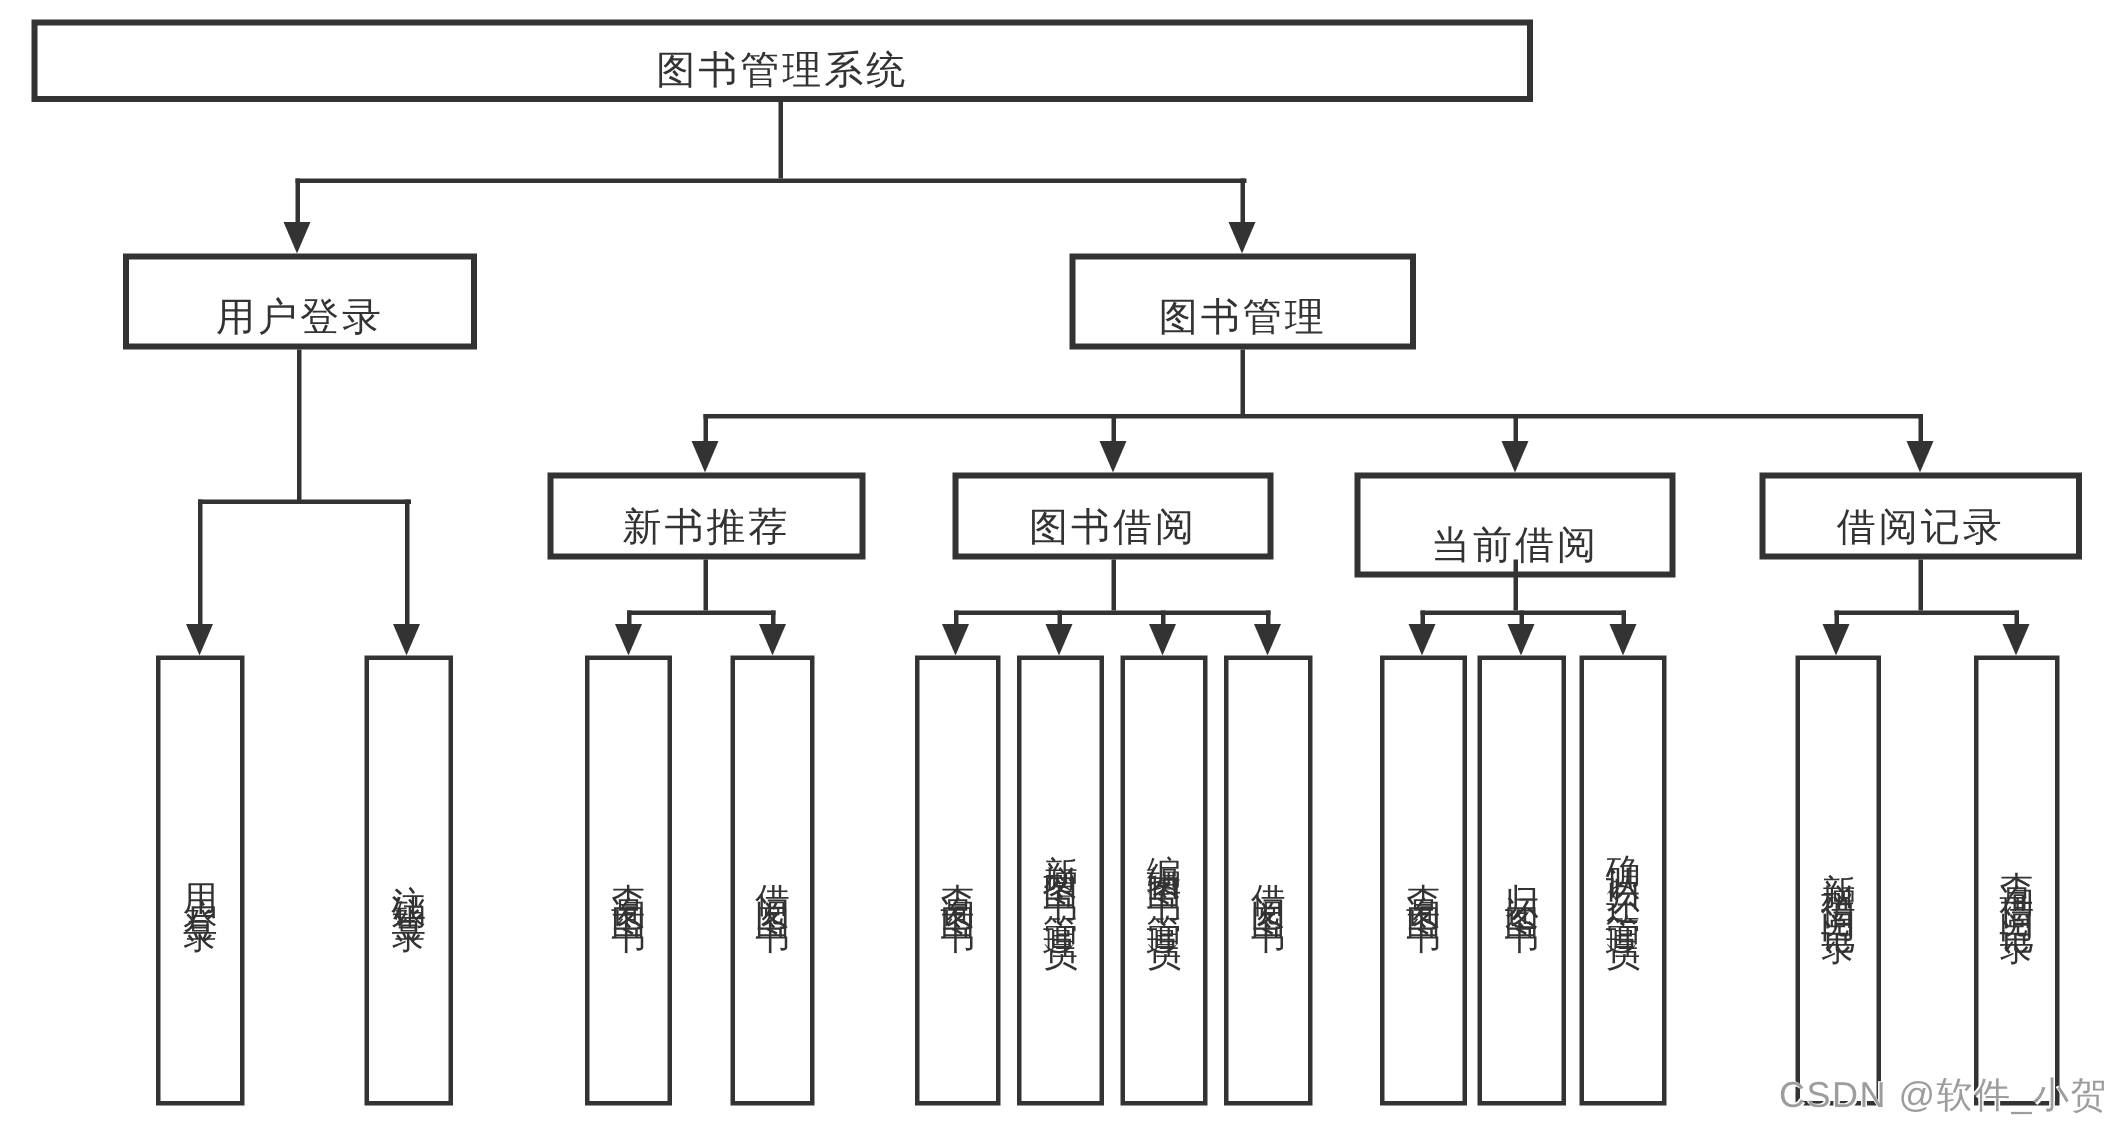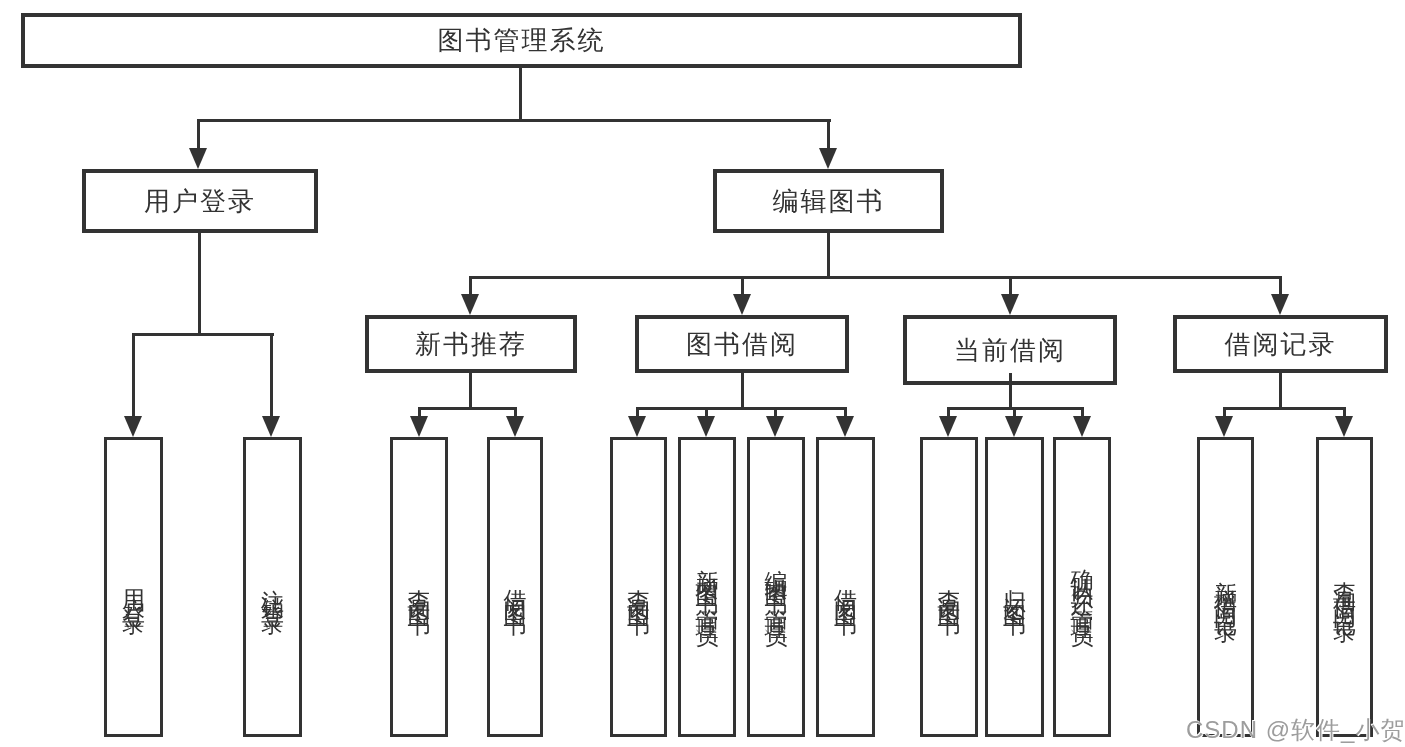--- a/index.html
+++ b/index.html
@@ -3,21 +3,21 @@
 <meta charset="utf-8">
 <style>
   html,body{margin:0;padding:0;background:#ffffff;}
   .stage{
     position:relative;width:1405px;height:747px;background:#ffffff;
     font-family:"Liberation Sans","DejaVu Sans",sans-serif;overflow:hidden;
   }
   
   .hbox{
     position:absolute;box-sizing:border-box;border:4px solid #333333;background:#ffffff;
-    display:flex;align-items:center;justify-content:center;
+    display:flex;align-items:flex-end;justify-content:center;
     font-size:26px;color:#333333;letter-spacing:2px;white-space:nowrap;
   }
   
   .vbox{
     position:absolute;box-sizing:border-box;border:3px solid #333333;background:#ffffff;
     top:437px;height:300px;
     display:flex;align-items:center;justify-content:center;
   }
   .vbox .vtext{
     writing-mode:vertical-rl;text-orientation:mixed;
@@ -45,21 +45,21 @@
 
   <div class="hbox" style="left:21px;top:13px;width:1001px;height:55px;">
     <span>图书管理系统</span>
   </div>
 
   <div class="hbox" style="left:82px;top:169px;width:236px;height:64px;">
     <span>用户登录</span>
   </div>
 
   <div class="hbox" style="left:713px;top:169px;width:231px;height:64px;">
-    <span>编辑图书</span>
+    <span>图书管理</span>
   </div>
 
   <div class="hbox" style="left:365px;top:315px;width:212px;height:58px;">
     <span>新书推荐</span>
   </div>
 
   <div class="hbox" style="left:635px;top:315px;width:214px;height:58px;">
     <span>图书借阅</span>
   </div>
 

